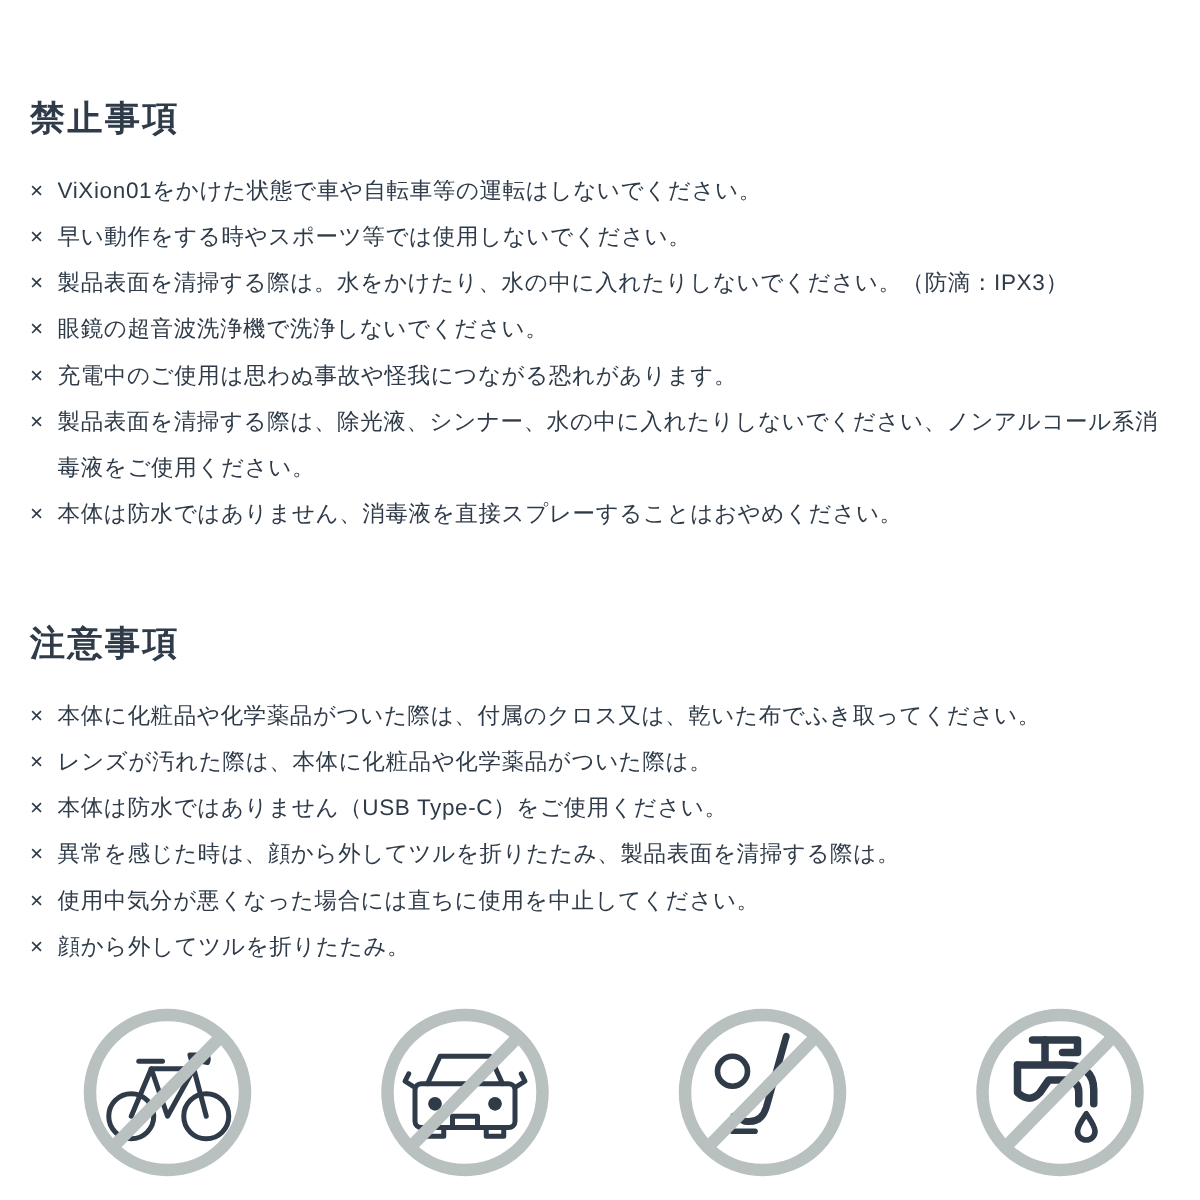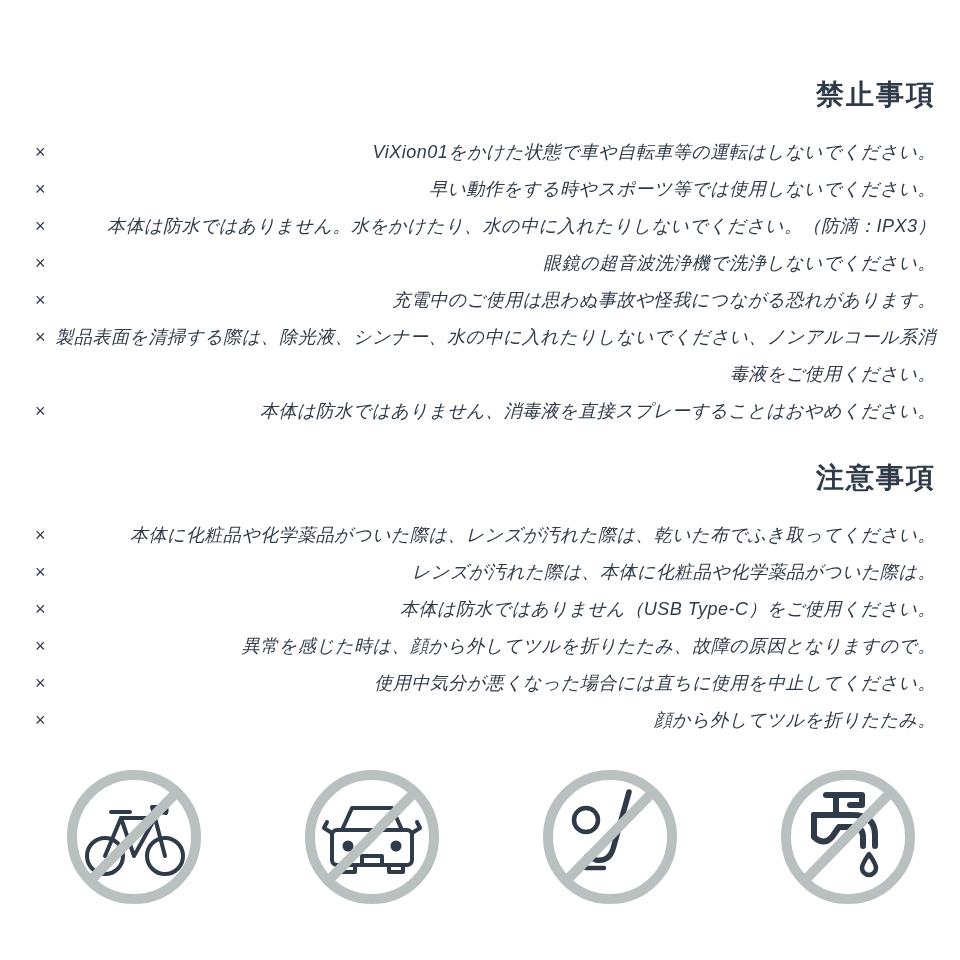--- a/index.html
+++ b/index.html
@@ -10,44 +10,44 @@
   }
   *{box-sizing:border-box;}
   html,body{margin:0;padding:0;}
   body{
     width:960px;height:960px;
     background:var(--bg);
     color:var(--text);
     font-family:"Liberation Sans", sans-serif;
     overflow:hidden;
   }
-  .page{padding:78px 24px 0 24px;text-align:right;}
+  .page{padding:78px 24px 0 24px;}
   h1.section-title{
     font-size:28px;
     font-weight:700;
     letter-spacing:2px;
     margin:0 0 22px 0;
     line-height:34px;
   }
   section.block{margin:0;}
-  section.block + section.block{margin-top:31px;}
+  section.block + section.block{margin-top:68px;}
   ul.items{list-style:none;margin:0;padding:0;}
   ul.items li{
     display:flex;
     align-items:flex-start;
     font-size:18px;
     line-height:37px;
     letter-spacing:0.5px;
   }
   ul.items .mark{
     flex:none;
     width:22px;
     font-size:18px;
   }
-  ul.items .txt{flex:1;font-style:italic;}
+  ul.items .txt{flex:1;}
   .icons-row{
     display:flex;
     justify-content:space-between;
     margin:28px 18px 0 40px;
   }
   .picto{width:140px;height:140px;}
   .picto svg{display:block;}
 </style>
 </head>
 <body>
@@ -60,21 +60,21 @@
       <li>
         <span class="mark">×</span>
         <span class="txt">ViXion01をかけた状態で車や自転車等の運転はしないでください。</span>
       </li>
       <li>
         <span class="mark">×</span>
         <span class="txt">早い動作をする時やスポーツ等では使用しないでください。</span>
       </li>
       <li>
         <span class="mark">×</span>
-        <span class="txt">本体は防水ではありません。水をかけたり、水の中に入れたりしないでください。（防滴：IPX3）</span>
+        <span class="txt">製品表面を清掃する際は。水をかけたり、水の中に入れたりしないでください。（防滴：IPX3）</span>
       </li>
       <li>
         <span class="mark">×</span>
         <span class="txt">眼鏡の超音波洗浄機で洗浄しないでください。</span>
       </li>
       <li>
         <span class="mark">×</span>
         <span class="txt">充電中のご使用は思わぬ事故や怪我につながる恐れがあります。</span>
       </li>
       <li>
@@ -86,33 +86,33 @@
         <span class="txt">本体は防水ではありません、消毒液を直接スプレーすることはおやめください。</span>
       </li>
     </ul>
   </section>
 
   <section class="block">
     <h1 class="section-title">注意事項</h1>
     <ul class="items">
       <li>
         <span class="mark">×</span>
-        <span class="txt">本体に化粧品や化学薬品がついた際は、レンズが汚れた際は、乾いた布でふき取ってください。</span>
+        <span class="txt">本体に化粧品や化学薬品がついた際は、付属のクロス又は、乾いた布でふき取ってください。</span>
       </li>
       <li>
         <span class="mark">×</span>
         <span class="txt">レンズが汚れた際は、本体に化粧品や化学薬品がついた際は。</span>
       </li>
       <li>
         <span class="mark">×</span>
         <span class="txt">本体は防水ではありません（USB Type-C）をご使用ください。</span>
       </li>
       <li>
         <span class="mark">×</span>
-        <span class="txt">異常を感じた時は、顔から外してツルを折りたたみ、故障の原因となりますので。</span>
+        <span class="txt">異常を感じた時は、顔から外してツルを折りたたみ、製品表面を清掃する際は。</span>
       </li>
       <li>
         <span class="mark">×</span>
         <span class="txt">使用中気分が悪くなった場合には直ちに使用を中止してください。</span>
       </li>
       <li>
         <span class="mark">×</span>
         <span class="txt">顔から外してツルを折りたたみ。</span>
       </li>
     </ul>

